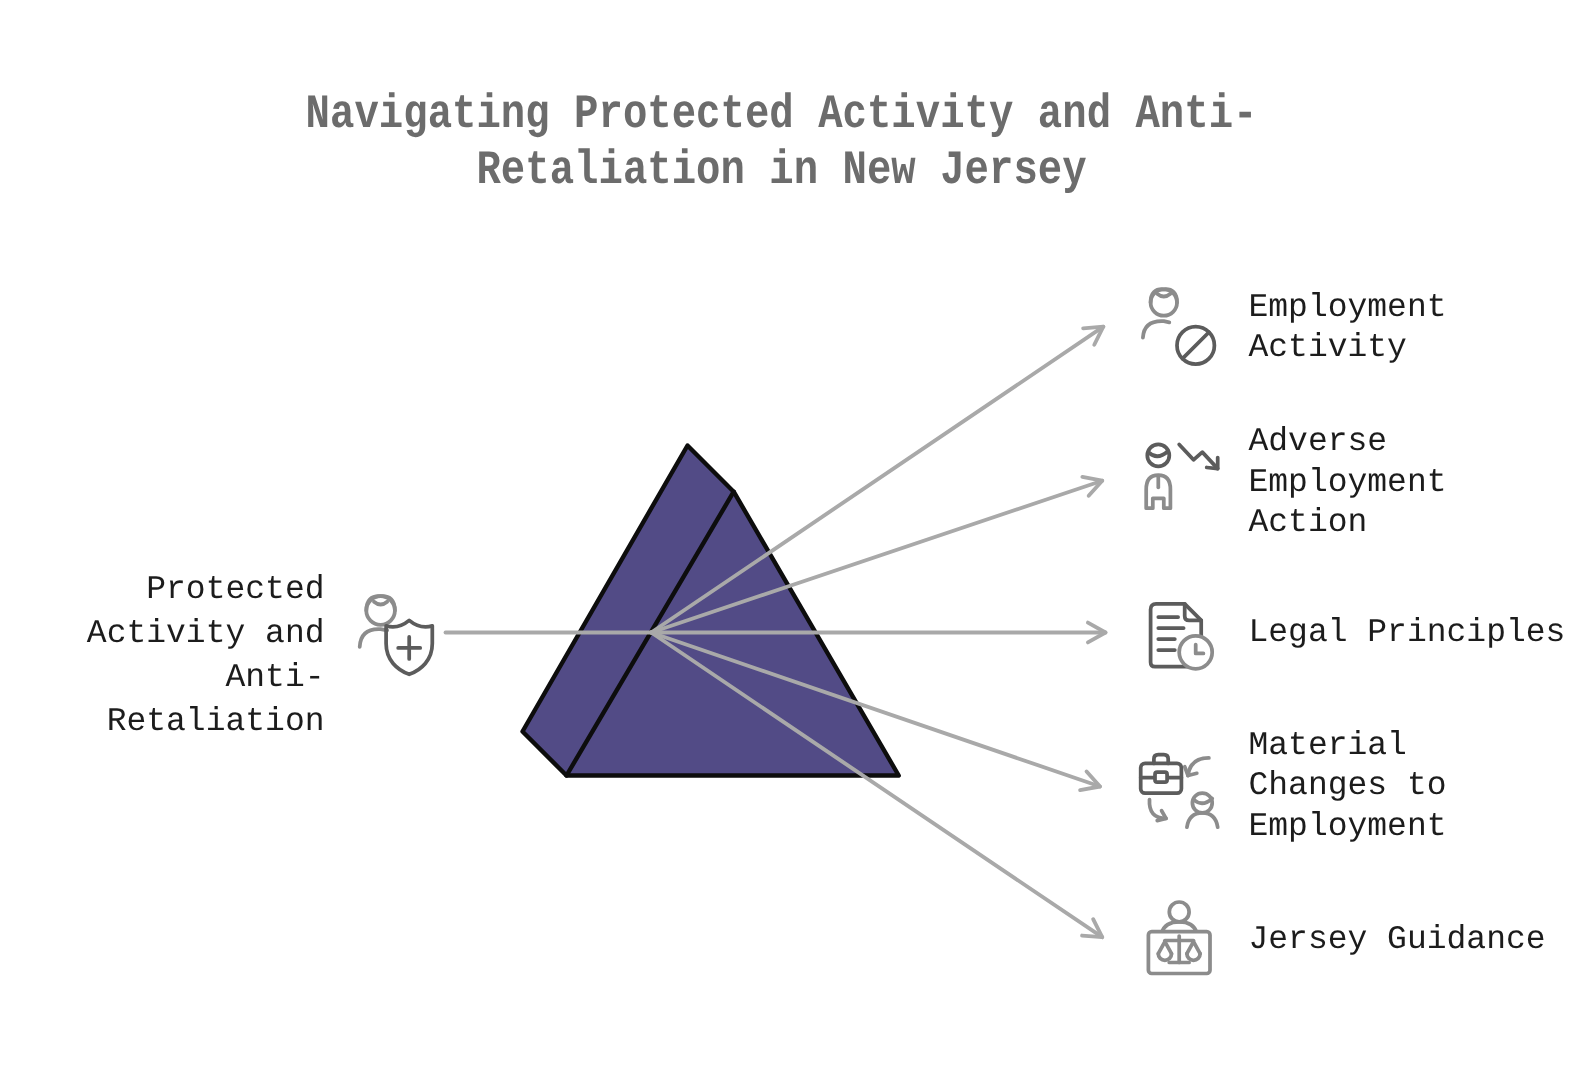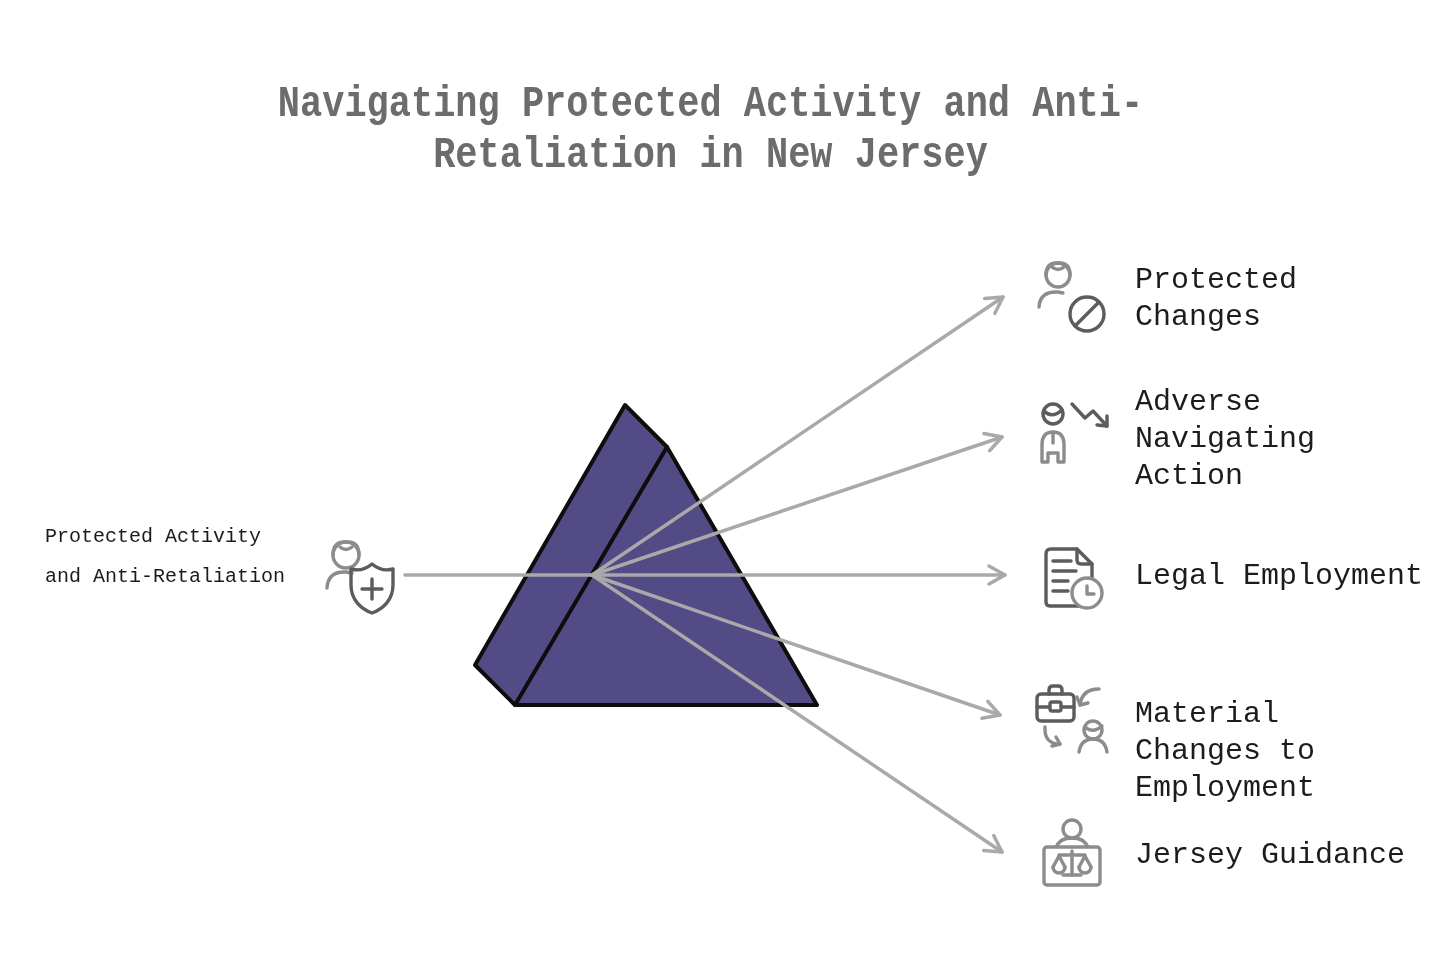--- a/index.html
+++ b/index.html
@@ -25,38 +25,38 @@
     color:var(--title-color);
     transform:scaleX(.85);transform-origin:50% 0;
     margin:0;
   }
   .scene-svg{position:absolute;left:0;top:0;width:1429px;height:973px;}
   .prism{fill:var(--prism-fill);stroke:var(--prism-stroke);stroke-width:4;stroke-linejoin:round;}
   .prism-edge{fill:none;stroke:var(--prism-stroke);stroke-width:4;stroke-linecap:round;}
   .ray{fill:none;stroke:var(--arrow-color);stroke-width:3.5;stroke-linecap:round;stroke-linejoin:round;}
   .src-label{
     position:absolute;left:45px;top:517px;width:250px;
-    text-align:left;font-size:20px;line-height:40px;color:var(--text-color);
+    text-align:right;font-size:30px;line-height:40px;color:var(--text-color);
   }
   .src-icon{position:absolute;left:320px;top:538px;width:80px;height:80px;}
   .branch-icon{position:absolute;left:1032px;width:80px;height:80px;}
   .branch-icon.wide{width:100px;}
   .branch-icon svg,.src-icon svg{width:100%;height:100%;overflow:visible;display:block;}
   .branch-label{
     position:absolute;left:1135px;font-size:30px;line-height:37px;color:var(--text-color);
   }
   .w200{width:200px;}
   .nowrap{white-space:nowrap;}
   .ic{fill:none;stroke-width:3.4;stroke-linecap:round;stroke-linejoin:round;}
   .ld{stroke:var(--icon-dark);}
   .ll{stroke:var(--icon-light);}
   .wfill{fill:#FFFFFF;}
   
   .icon-1{top:259px;} .icon-2{top:398px;} .icon-3{top:537px;} .icon-4{top:678px;} .icon-5{top:817px;}
-  .label-1{top:262px;} .label-2{top:384px;} .label-3{top:558px;} .label-4{top:696px;} .label-5{top:837px;}
+  .label-1{top:262px;} .label-2{top:384px;} .label-3{top:558px;} .label-4{top:660px;} .label-5{top:837px;}
 </style>
 </head>
 <body>
 
 <div class="canvas">
 
   <h1 class="title">Navigating Protected Activity and Anti-Retaliation in New Jersey</h1>
 
   <svg class="scene-svg" viewBox="0 0 1429 973" xmlns="http://www.w3.org/2000/svg" aria-hidden="true">
     <defs>
@@ -93,47 +93,47 @@
   <div class="branch-icon icon-1">
     <svg viewBox="0 0 80 80">
       <circle class="ic ll" cx="26" cy="16" r="12"></circle>
       <path class="ic ll" d="M14,16 Q14,3 26,4 Q38,3 38,16"></path>
       <path class="ic ll" d="M20,8 Q26,13 32,8"></path>
       <path class="ic ll" d="M7,48 Q8,32 26,33 L31,34"></path>
       <circle class="ic ld wfill" cx="55" cy="55" r="17"></circle>
       <line class="ic ld" x1="43" y1="67" x2="67" y2="43"></line>
     </svg>
   </div>
-  <div class="branch-label label-1 w200">Protected Changes</div>
+  <div class="branch-label label-1 w200">Employment Activity</div>
 
   <div class="branch-icon icon-2 wide">
     <svg viewBox="0 0 100 80">
       <circle class="ic ld" cx="21" cy="16" r="10"></circle>
       <path class="ic ld" d="M12,13 Q20,21 30,12"></path>
       <path class="ic ll" d="M10,64 V47 Q10,34 21,34 Q32,34 32,47 V64 H26 V55 H16 V64 Z"></path>
       <line class="ic ll" x1="21" y1="36" x2="21" y2="45"></line>
       <path class="ic ld" d="M40,6 L53,20 L61,13 L75,28"></path>
       <path class="ic ld" d="M75,28 L65,27 M75,28 L75,18"></path>
     </svg>
   </div>
-  <div class="branch-label label-2 w200">Adverse Navigating Action</div>
+  <div class="branch-label label-2 w200">Adverse Employment Action</div>
 
   <div class="branch-icon icon-3">
     <svg viewBox="0 0 80 80">
       <path class="ic ld" d="M14,65 V17 Q14,12 19,12 H45 L60,27 V64 Q60,69 55,69 H18 Q14,69 14,65 Z"></path>
       <path class="ic ld" d="M45,12 V23 Q45,27 49,27 H60"></path>
       <line class="ic ld" x1="21" y1="24" x2="39" y2="24"></line>
       <line class="ic ld" x1="21" y1="34" x2="44" y2="34"></line>
       <line class="ic ld" x1="21" y1="44" x2="36" y2="44"></line>
       <line class="ic ld" x1="21" y1="54" x2="36" y2="54"></line>
       <circle class="ic ll wfill" cx="55" cy="56" r="15"></circle>
       <path class="ic ll" d="M55,49 V57 H62"></path>
     </svg>
   </div>
-  <div class="branch-label label-3 nowrap">Legal Employment</div>
+  <div class="branch-label label-3 nowrap">Legal Principles</div>
 
   <div class="branch-icon icon-4">
     <svg viewBox="0 0 80 80">
       <rect class="ic ld" x="5" y="16" width="37" height="27" rx="4"></rect>
       <path class="ic ld" d="M17,16 V12 Q17,8 21,8 H26 Q30,8 30,12 V16"></path>
       <path class="ic ld" d="M5,29 H18 M29,29 H42"></path>
       <rect class="ic ld wfill" x="18" y="24" width="11" height="9" rx="2"></rect>
       <path class="ic ll" d="M48,27 Q50,11 67,11"></path>
       <path class="ic ll" d="M48,27 L45,19 M48,27 L56,25"></path>
       <path class="ic ll" d="M13,49 Q12,66 28,66"></path>

